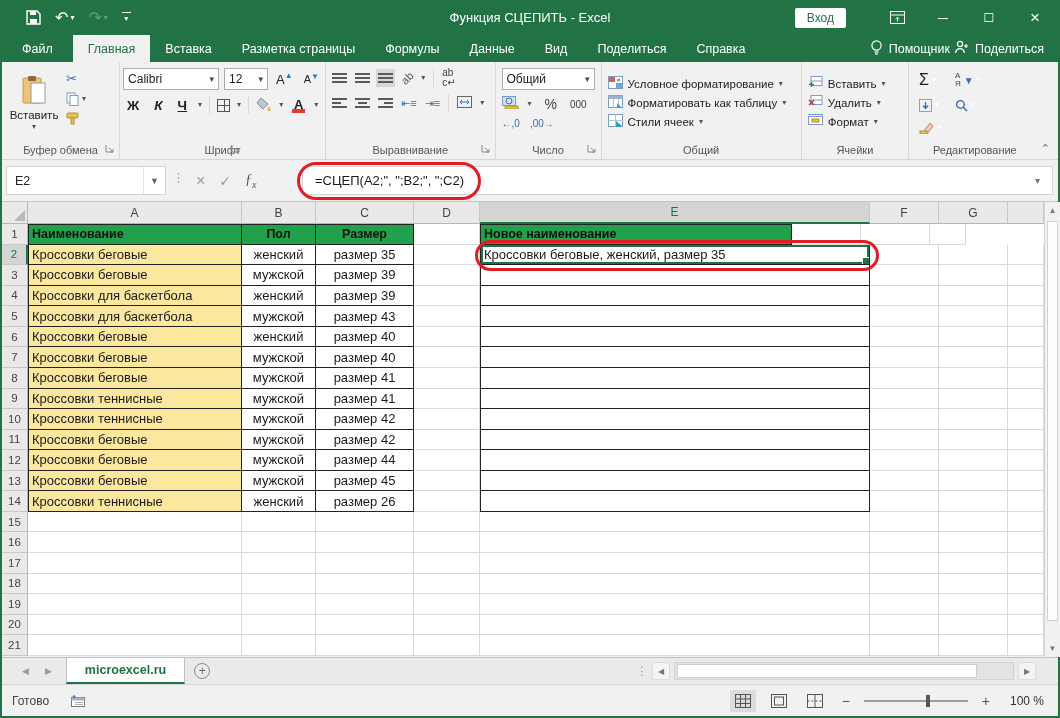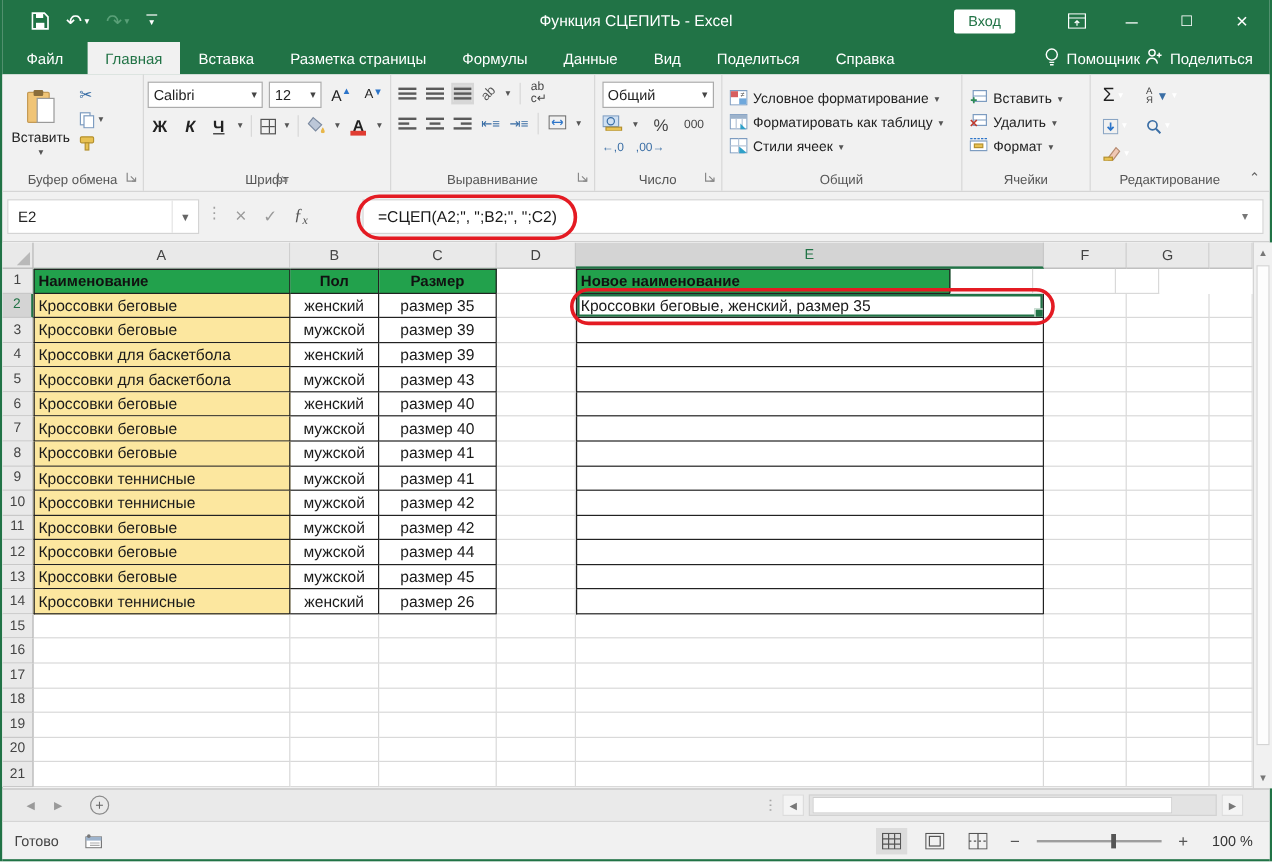--- a/index.html
+++ b/index.html
@@ -805,20 +805,21 @@
     <div class="vs-btn">▲</div>
     <div class="vs-thumb"></div>
     <div class="vs-btn vs-down">▼</div>
   </div>
 
   <div class="sheetbar">
     <div class="snav">
       <span>◀</span>
       <span>▶</span>
     </div>
+    <div class="stab">microexcel.ru</div>
     <div class="addsheet">
         <span class="plus">+</span>
       </div>
     <div class="hs-zone">
       <span class="hdots">⋯</span>
       <span class="hs-btn">◀</span>
       <div class="hs-track">
         <div class="hs-thumb"></div>
       </div>
       <span class="hs-btn">▶</span>

